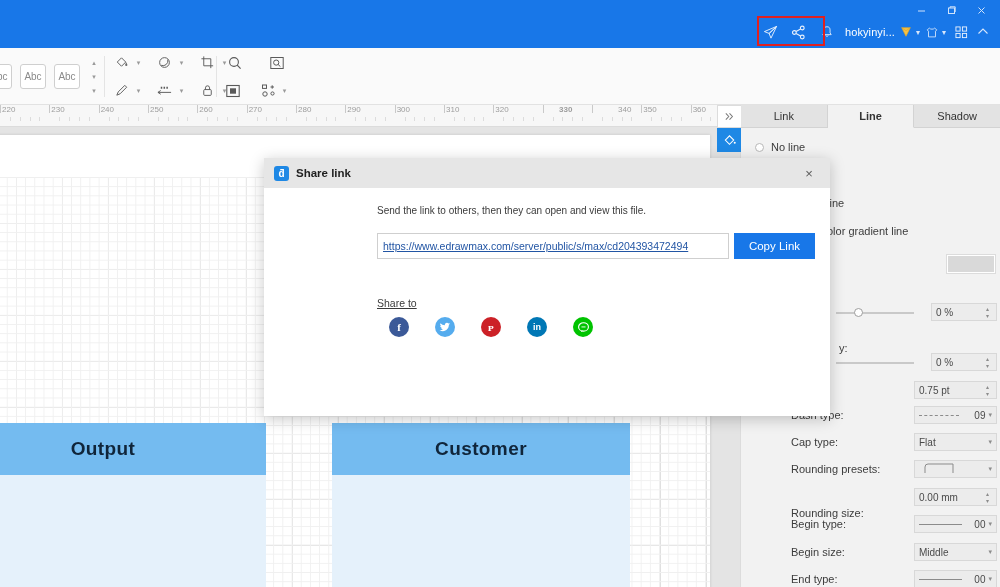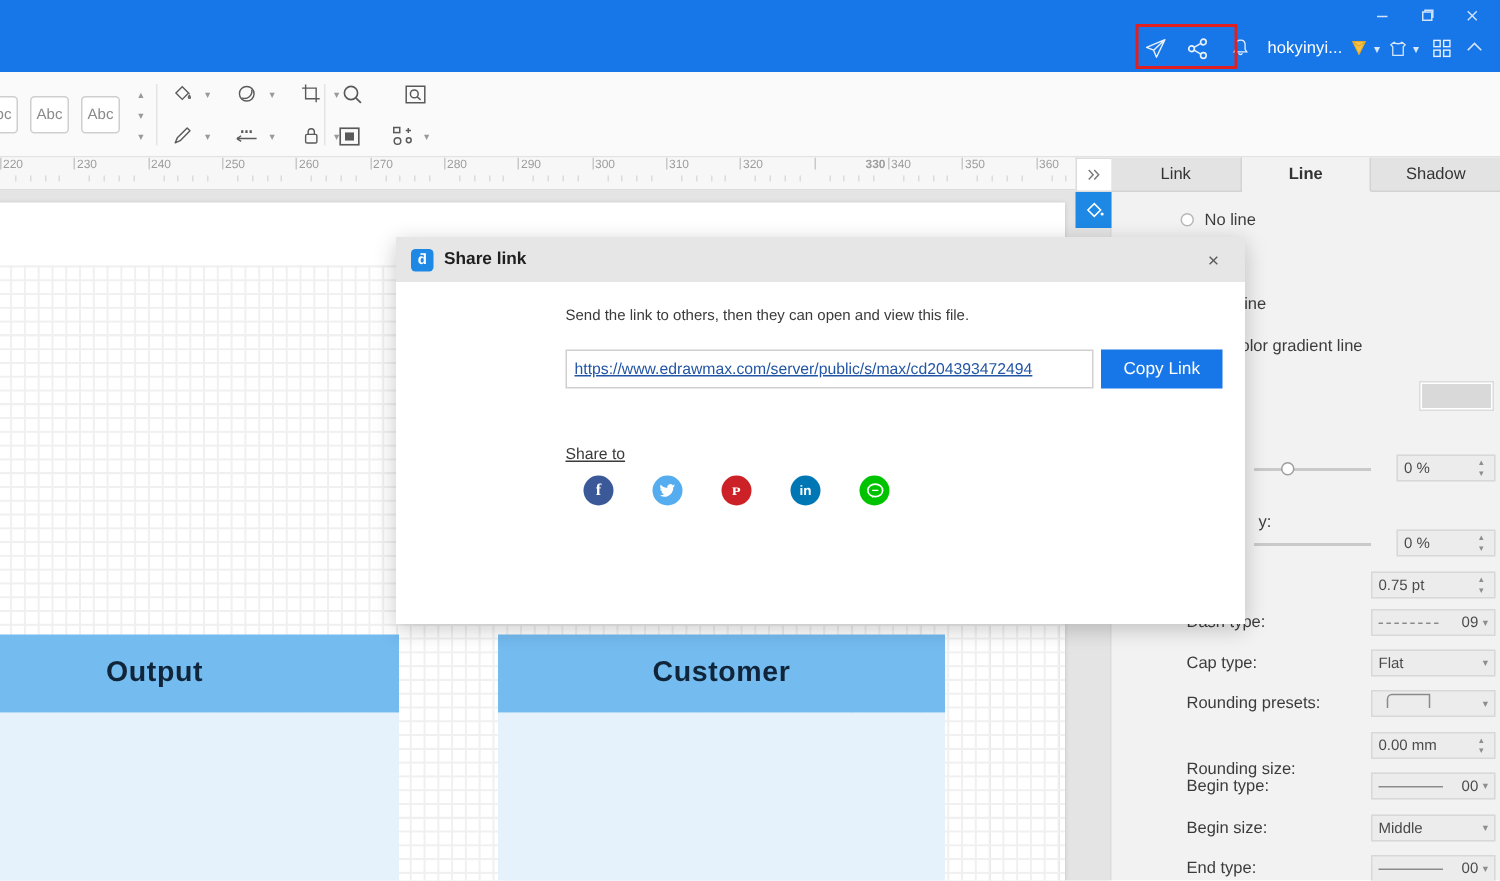--- a/index.html
+++ b/index.html
@@ -122,21 +122,21 @@
   .ptab.active { background:#f2f2f2; font-weight:bold; border-bottom:1px solid #f2f2f2; }
   .expander {
     position:absolute; left:-24px; top:0px; width:24px; height:23px;
     background:#ffffff; border:1px solid #dcdcdc; border-right:none;
     display:flex; align-items:center; justify-content:center; color:#7a7a7a; font-size:11px;
   }
   .fillbtn {
     position:absolute; left:-24px; top:23px; width:24px; height:24px;
     background:#1e88e5; display:flex; align-items:center; justify-content:center;
   }
-  .prow { position:absolute; left:14px; font-size:11px; color:#3c3c3c;margin-left:32px; }
+  .prow { position:absolute; left:14px; font-size:11px; color:#3c3c3c; }
   .radio {
     width:9px; height:9px; border-radius:50%; border:1px solid #b8b8b8; background:#fff;
     display:inline-block; vertical-align:-1px; margin-right:7px;
   }
   .plabel { position:absolute; font-size:11px; color:#3c3c3c; }
   .slider { position:absolute; height:12px; }
   .slider-track { position:absolute; top:5px; left:0; right:0; height:2px; background:#c9c9c9; }
   .slider-knob {
     position:absolute; top:1px; width:9px; height:9px; border-radius:50%;
     background:#fff; border:1px solid #9e9e9e;
@@ -454,27 +454,27 @@
       <div class="rtick minor" style="left: 463.733px; top: 12px;"></div>
       <div class="rtick minor" style="left: 473.6px; top: 12px;"></div>
       <div class="rtick minor" style="left: 483.467px; top: 12px;"></div>
       <div class="rtick" style="left: 493.333px;"></div>
       <div class="rlabel" style="left: 495.333px;">320</div>
       <div class="rtick minor" style="left: 503.2px; top: 12px;"></div>
       <div class="rtick minor" style="left: 513.067px; top: 12px;"></div>
       <div class="rtick minor" style="left: 522.933px; top: 12px;"></div>
       <div class="rtick minor" style="left: 532.8px; top: 12px;"></div>
       <div class="rtick" style="left: 542.667px;"></div>
-      <div class="rlabel" style="left: 577px; font-weight: bold;">330</div>
+      <div class="rlabel" style="left: 559px; font-weight: bold;">330</div>
       <div class="rtick minor" style="left: 552.533px; top: 12px;"></div>
       <div class="rtick minor" style="left: 562.4px; top: 12px;"></div>
       <div class="rtick minor" style="left: 572.267px; top: 12px;"></div>
       <div class="rtick minor" style="left: 582.133px; top: 12px;"></div>
       <div class="rtick" style="left: 592px;"></div>
-      <div class="rlabel" style="left: 594px;">340</div>
+      <div class="rlabel" style="left: 594px; padding-left: 24px;">340</div>
       <div class="rtick minor" style="left: 601.867px; top: 12px;"></div>
       <div class="rtick minor" style="left: 611.733px; top: 12px;"></div>
       <div class="rtick minor" style="left: 621.6px; top: 12px;"></div>
       <div class="rtick minor" style="left: 631.467px; top: 12px;"></div>
       <div class="rtick" style="left: 641.333px;"></div>
       <div class="rlabel" style="left: 643.333px;">350</div>
       <div class="rtick minor" style="left: 651.2px; top: 12px;"></div>
       <div class="rtick minor" style="left: 661.067px; top: 12px;"></div>
       <div class="rtick minor" style="left: 670.933px; top: 12px;"></div>
       <div class="rtick minor" style="left: 680.8px; top: 12px;"></div>

